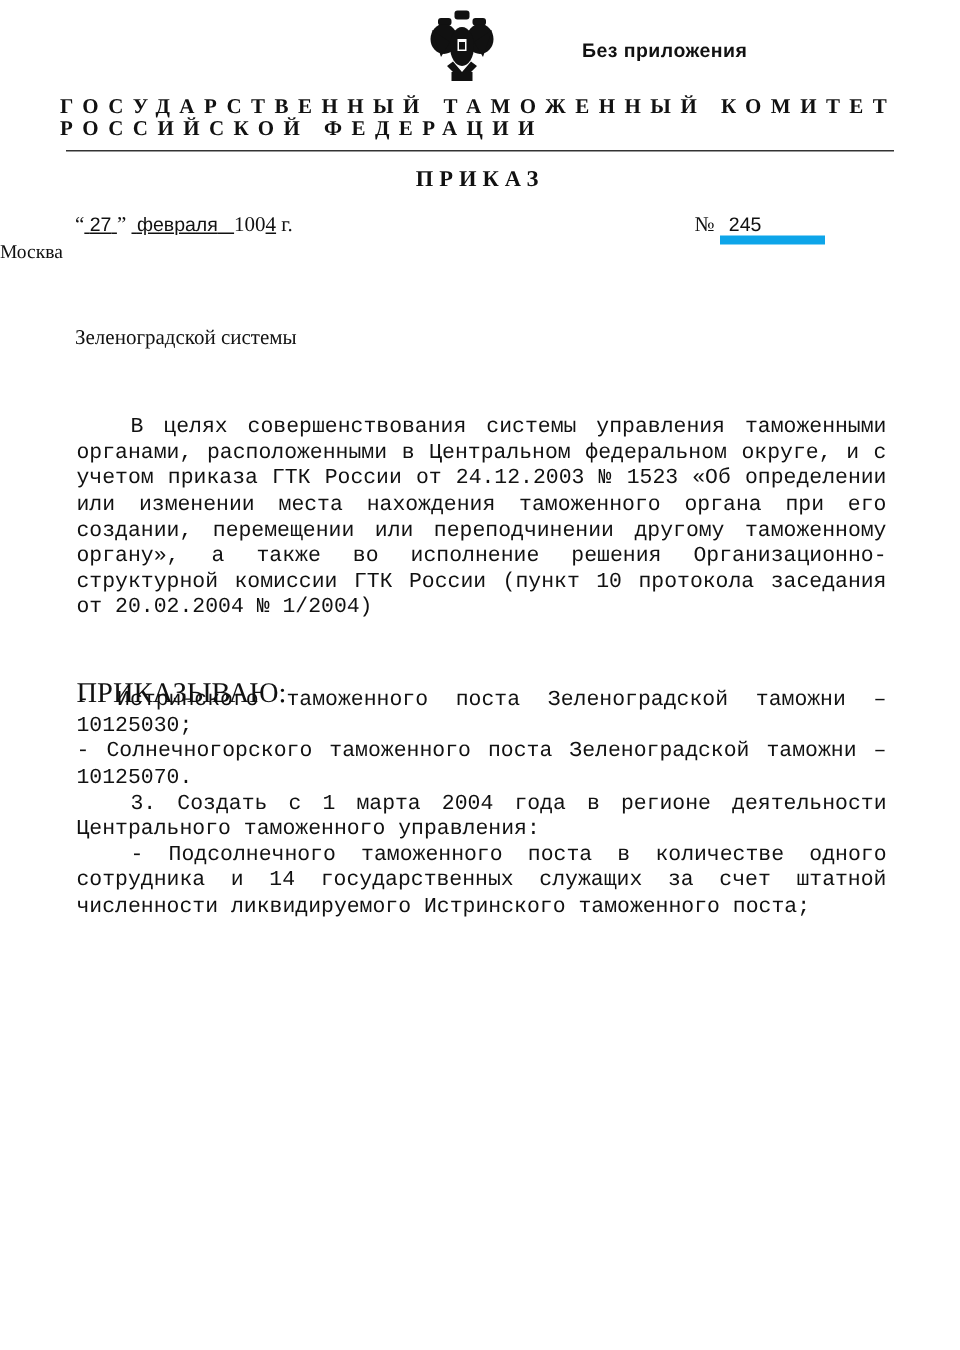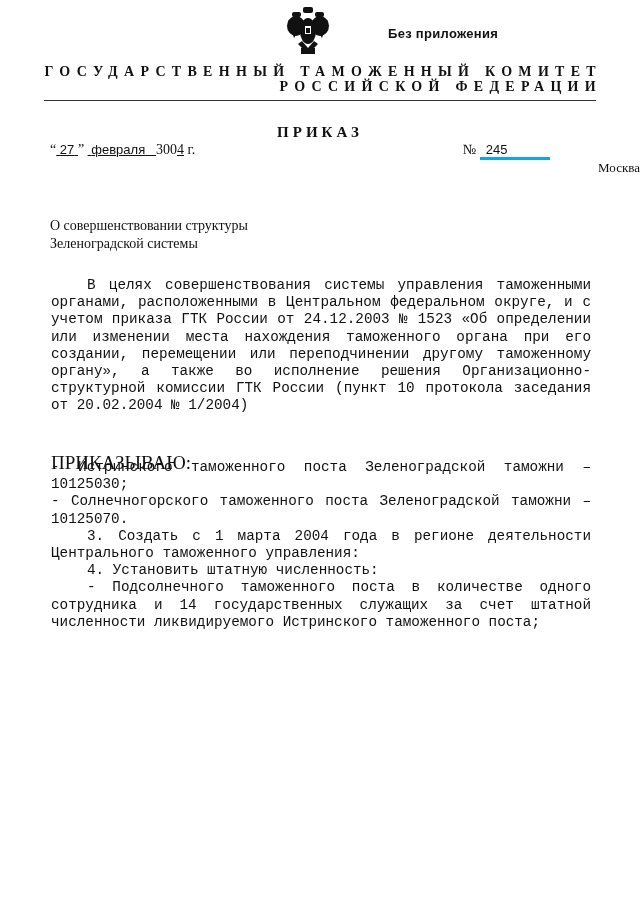--- a/index.html
+++ b/index.html
@@ -7,39 +7,39 @@
       width: 640px; height: 900px; position: relative; overflow: hidden;
       font-family: "Liberation Serif", serif; color: #111;
     }
     .emblem { position: absolute; left: 286px; top: 6px; width: 44px; height: 52px; }
     .no-attach {
       position: absolute; left: 388px; top: 26px;
       font-family: "Liberation Sans", sans-serif; font-weight: bold; font-size: 13px;
       letter-spacing: 0.3px;
     }
     .org {
-      position: absolute; left: 40px; width: 562px; text-align: right;
+      position: absolute; left: 40px; width: 562px; text-align: left;
       font-family: "Liberation Serif", serif; font-weight: bold; font-size: 14px;
       letter-spacing: 6.3px;
     }
     .org.l1 { top: 64px; }
     .org.l2 { top: 79px; }
     .hr { position: absolute; left: 44px; top: 100px; width: 552px; height: 1px; background: #333; }
     .title {
-      position: absolute; left: 0; width: 640px; top: 124px; text-align: center;
+      position: absolute; left: 0; width: 640px; top: 112px; text-align: center;
       font-weight: bold; font-size: 15px; letter-spacing: 4px;
     }
     .date {
       position: absolute; left: 50px; top: 142px; font-size: 14px;
     }
     .date .u { text-decoration: underline; font-family: "Liberation Sans", sans-serif; font-size: 13px; }
-    .city { position: absolute; left: 0; width: 640px; top: 160px; text-align: right; font-size: 13px; }
+    .city { position: absolute; left: 0; width: 640px; top: 160px; text-align: left; font-size: 13px; }
     .number { position: absolute; left: 463px; top: 142px; font-size: 14px; }
     .number .val {
-      display: inline-block; width: 64px; border-bottom: 3px solid #0ea5e9;
+      display: inline-block; width: 64px; border-bottom: 6px solid #0ea5e9;
       font-family: "Liberation Sans", sans-serif; font-size: 13px; padding-left: 6px;
     }
     .subject { position: absolute; left: 50px; top: 217px; font-size: 14px; line-height: 18px; }
     .body {
       position: absolute; left: 51px; width: 540px; font-size: 14.3px; line-height: 17.2px;
       text-align: justify;
     }
     .body p { margin: 0; font-family: Liberation Mono, monospace; }
     .indent { text-indent: 36px; }
     .preamble { top: 277px; }
@@ -69,40 +69,38 @@
 <div class="no-attach">Без приложения</div>
 
 <div class="org l1">ГОСУДАРСТВЕННЫЙ ТАМОЖЕННЫЙ КОМИТЕТ</div>
 <div class="org l2">РОССИЙСКОЙ ФЕДЕРАЦИИ</div>
 <div class="hr"></div>
 
 <div class="title">ПРИКАЗ</div>
 
 <div class="date">
   <span>“</span><span class="u">&nbsp;<span>27</span>&nbsp;</span><span>”</span>
-  <span class="u">&nbsp;<span>февраля</span>&nbsp;&nbsp;&nbsp;</span><span>300</span><span style="text-decoration:underline">4</span><span> г.</span>
+  <span class="u">&nbsp;<span>февраля</span>&nbsp;&nbsp;&nbsp;</span><span>100</span><span style="text-decoration:underline">4</span><span> г.</span>
 </div>
 
 <div class="city">Москва</div>
 
 <div class="number">
   <span>№</span>
   <span class="val">245</span>
 </div>
 
 <div class="subject">
-  <div>О совершенствовании структуры</div>
   <div>Зеленоградской системы</div>
 </div>
 
 <div class="body preamble">
   <p class="indent">В целях совершенствования системы управления таможенными органами, расположенными в Центральном федеральном округе, и с учетом приказа ГТК России от 24.12.2003 № 1523 «Об определении или изменении места нахождения таможенного органа при его создании, перемещении или переподчинении другому таможенному органу», а также во исполнение решения Организационно-структурной комиссии ГТК России (пункт 10 протокола заседания от 20.02.2004 № 1/2004)</p>
 </div>
 
 <div class="order-word">ПРИКАЗЫВАЮ:</div>
 
 <div class="body items">
   <p class="indent" style="text-indent:0">- Истринского таможенного поста Зеленоградской таможни – 10125030;</p>
   <p class="indent" style="text-indent:0">- Солнечногорского таможенного поста Зеленоградской таможни – 10125070.</p>
   <p class="indent">3. Создать с 1 марта 2004 года в регионе деятельности Центрального таможенного управления:</p>
-  <p class="indent">4. Установить штатную численность:</p>
   <p class="indent">- Подсолнечного таможенного поста в количестве одного сотрудника и 14 государственных служащих за счет штатной численности ликвидируемого Истринского таможенного поста;</p>
 </div>
 
 </body></html>

